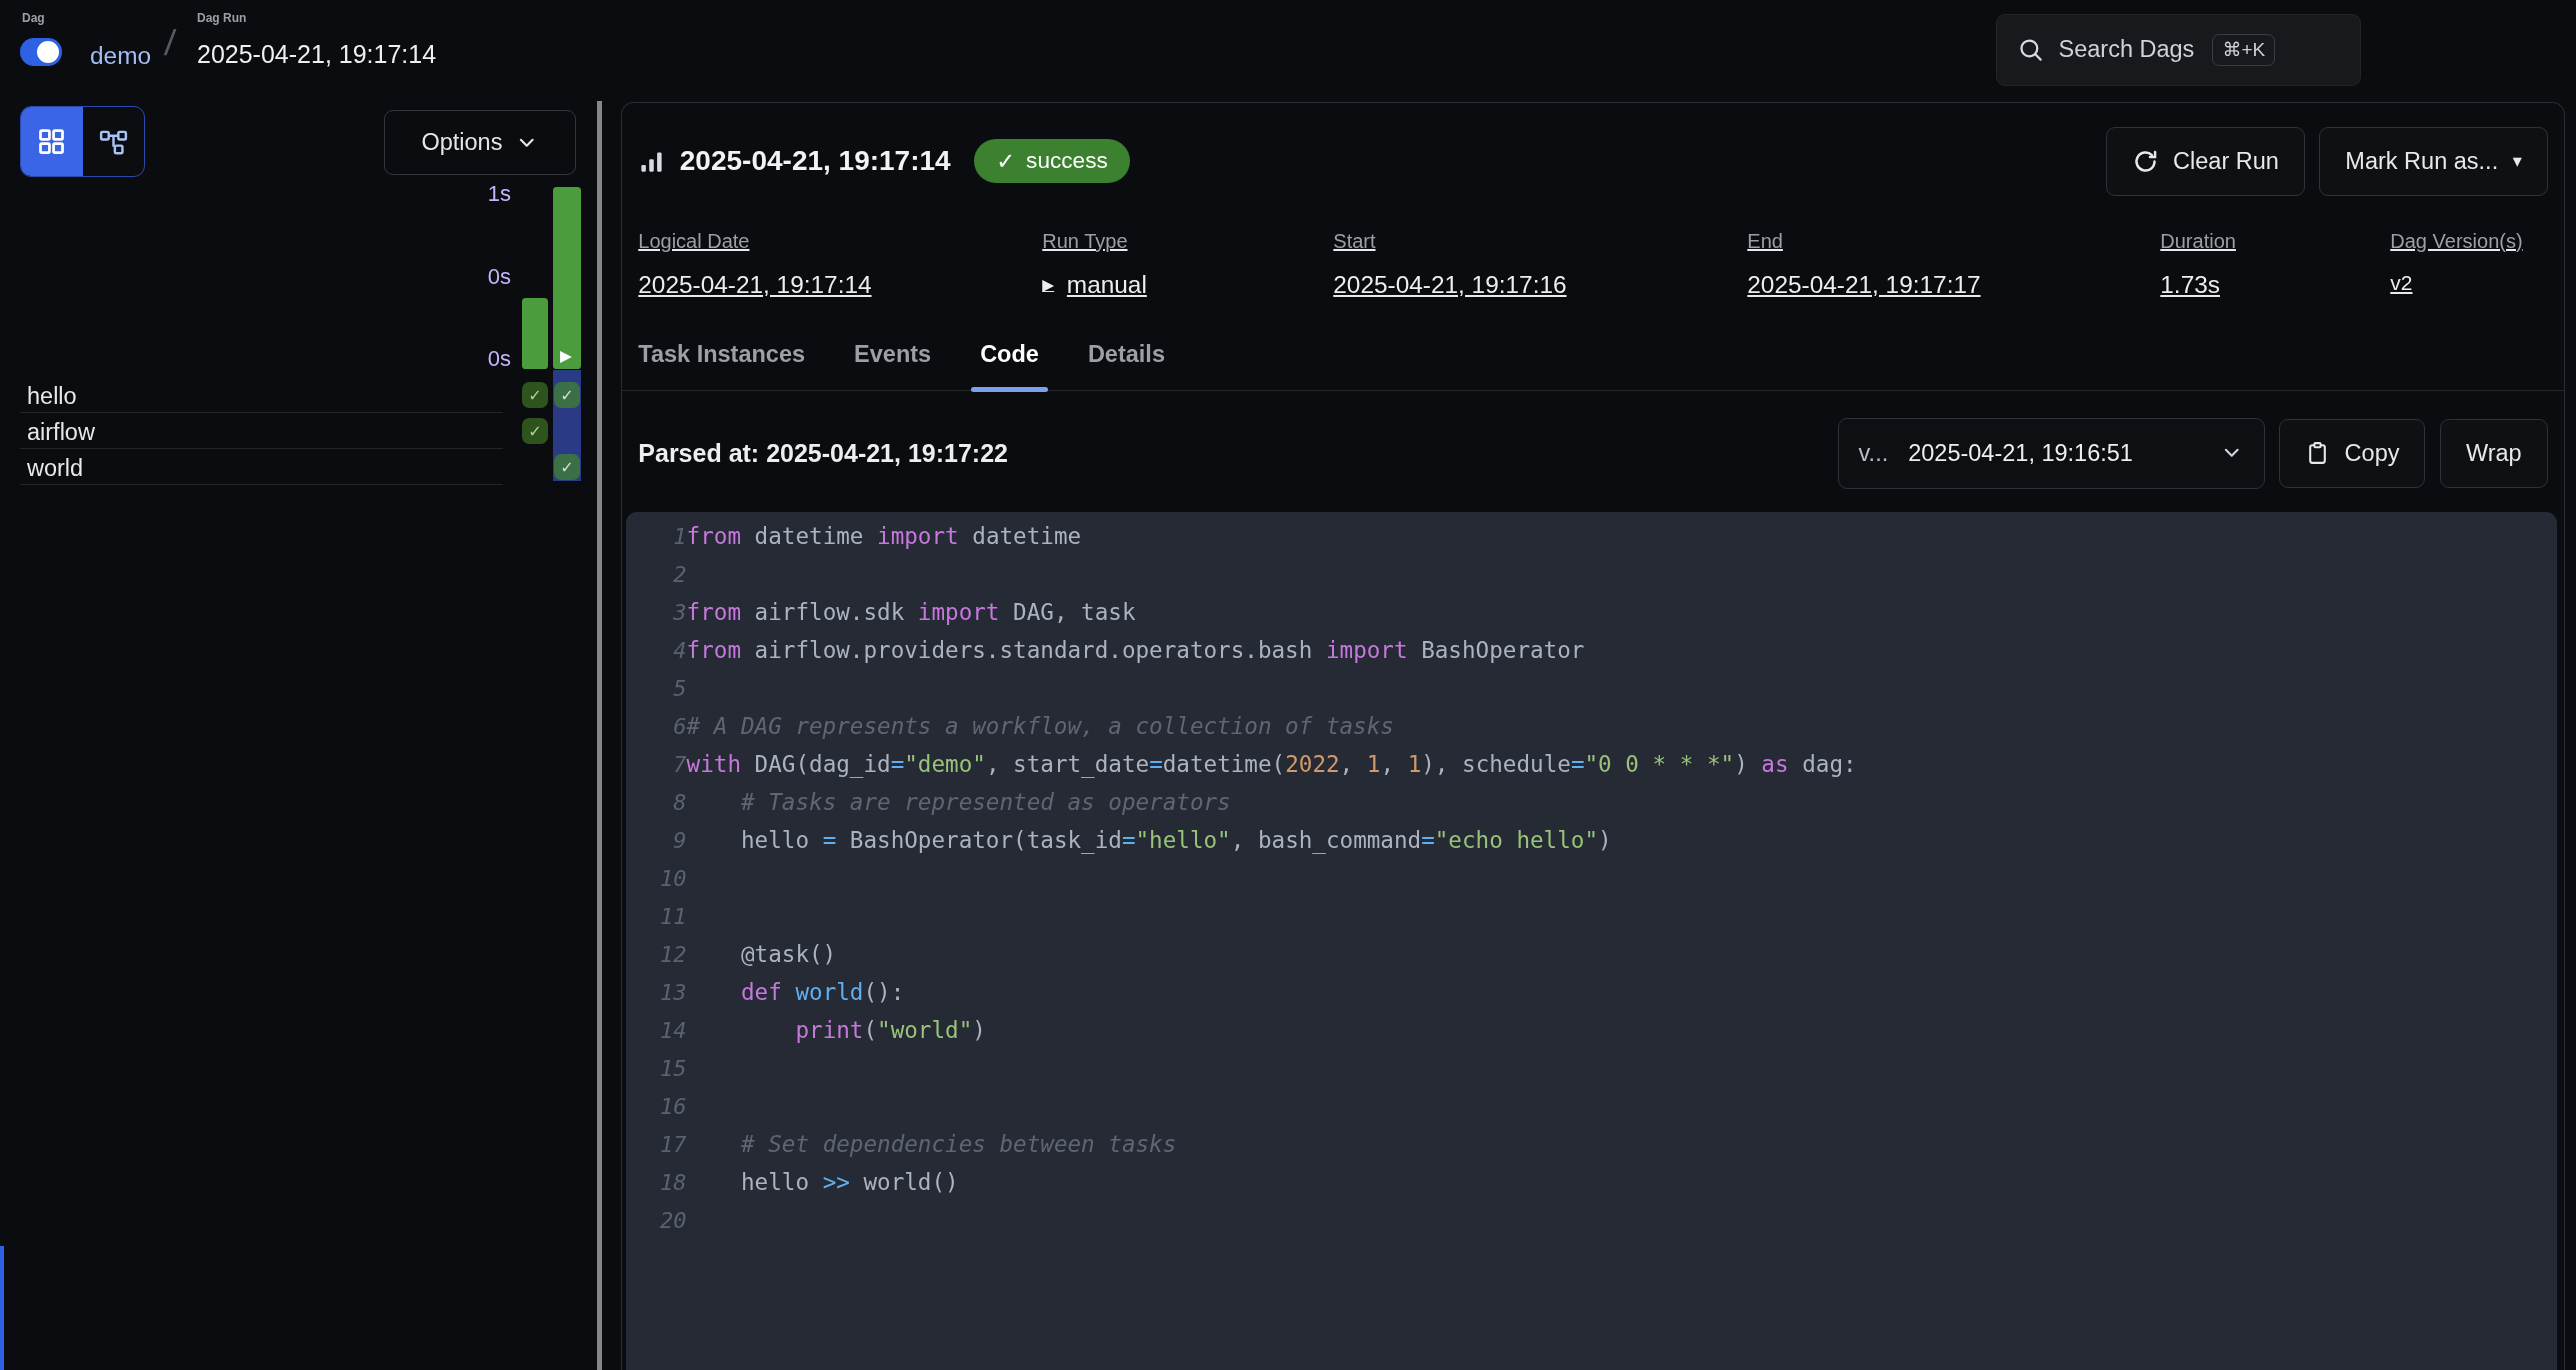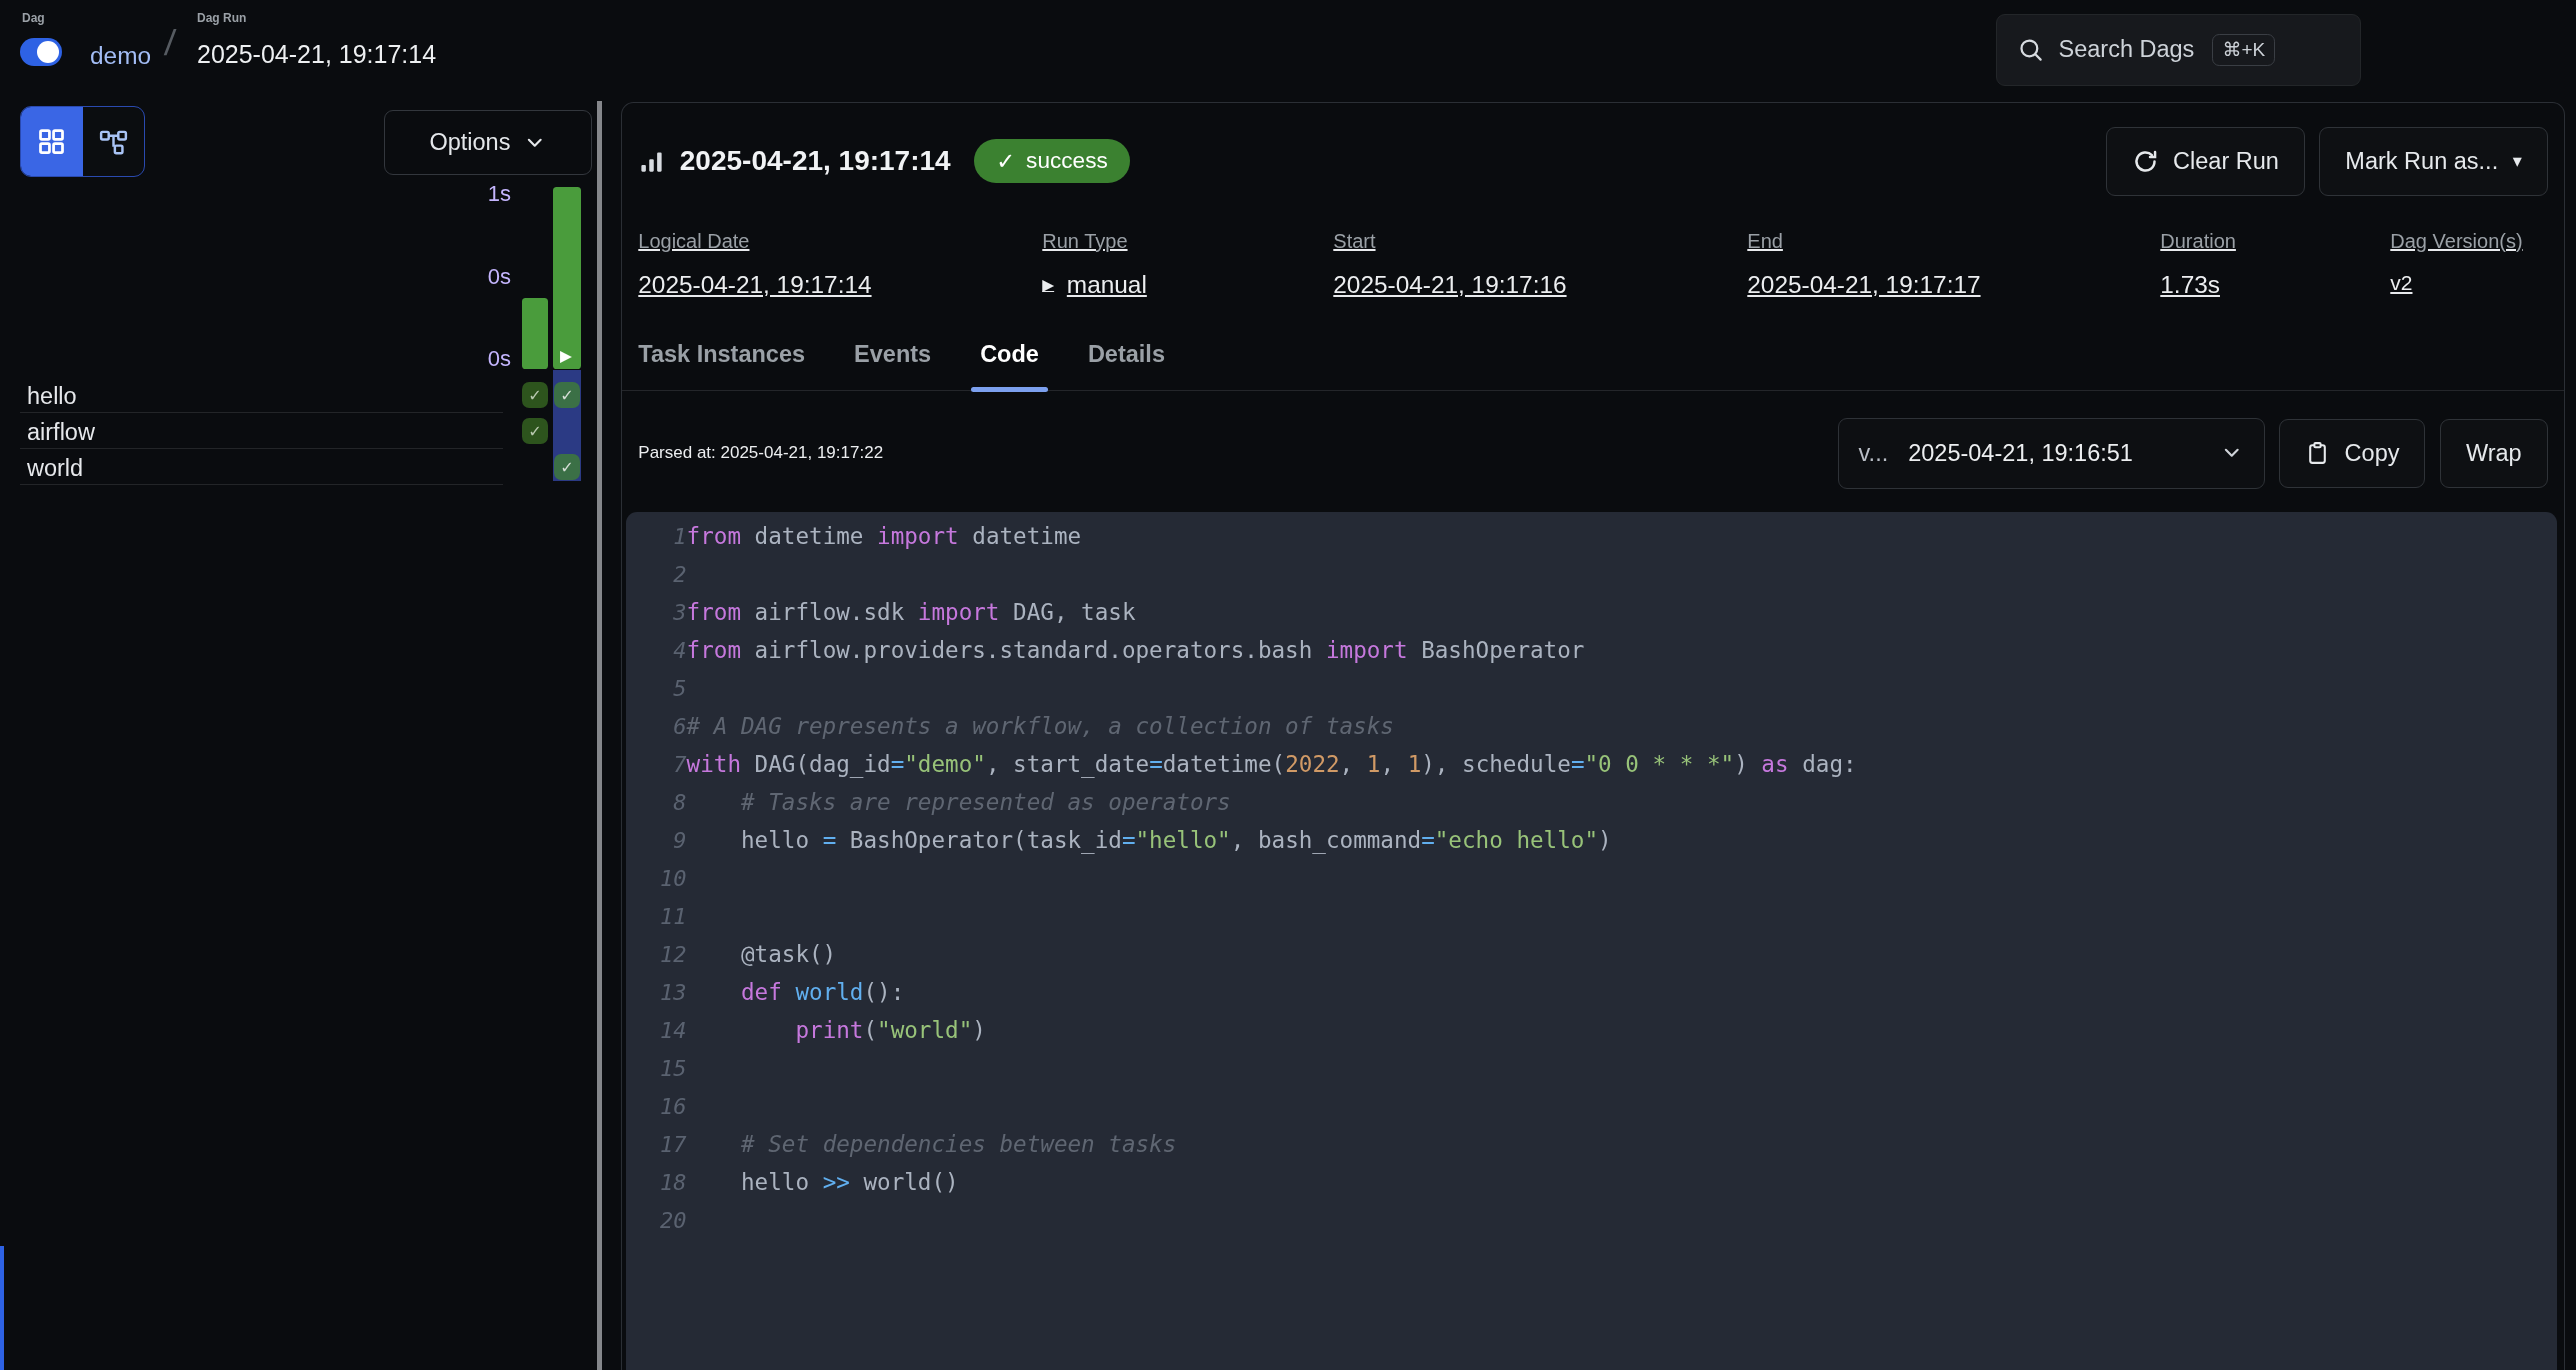--- a/index.html
+++ b/index.html
@@ -30,21 +30,21 @@
     color:#cbd0d6; font-family:"Liberation Sans",sans-serif; }
   .trigger-btn { position:absolute; left:2366px; top:13.6px; width:197px; height:72px; background:#2e62e4; border:none;
     border-radius:9px; color:#fff; font-size:24.4px; display:flex; align-items:center; justify-content:center; gap:14.5px; cursor:pointer; }
 
   
   .left-panel { position:absolute; left:0; top:101px; width:597px; bottom:0; }
   .seg { position:absolute; left:20px; top:5.4px; width:125px; height:71px; border:1.8px solid #2a4ab0; border-radius:11px;
     display:flex; overflow:hidden; background:#0b0d10; }
   .seg-cell { width:50%; display:flex; align-items:center; justify-content:center; cursor:pointer; }
   .seg-cell.active { background:#3a66e5; }
-  .options-btn { position:absolute; left:384px; top:9px; width:208px; height:65px; background:transparent;
+  .options-btn { position:absolute; left:384px; top:9px; width:192px; height:65px; background:transparent;
     border:1.4px solid #33373d; border-radius:9px; color:#e4e7ea; font-size:23.5px; display:flex; align-items:center;
     justify-content:center; gap:12.7px; cursor:pointer; }
   .axis-label { position:absolute; width:54px; text-align:right; font-size:22px; color:#c4b5fd; }
   .bar { position:absolute; background:#4a9c3c; border-radius:3.6px; }
   .bar-run1 { left:522px; top:197px; width:26px; height:71px; }
   .bar-run2 { left:553px; top:86px; width:28px; height:182px; }
   .bar-play { position:absolute; left:560px; top:246px; color:#fff; font-size:15.4px; }
   .sel-strip { position:absolute; left:553px; top:269px; width:28px; height:111px; background:#2b3a84; }
   .chk { position:absolute; width:26px; height:26px; border-radius:7.2px; display:flex; align-items:center;
     justify-content:center; font-size:16.3px; }
@@ -72,21 +72,21 @@
   .meta-col .m-value { margin-top:18px; font-size:24.4px; color:#eceef0; display:flex; align-items:center; gap:12.7px; }
   .meta-col .m-value.small { font-size:21px; }
   .m-play { font-size:15.4px; }
 
   .tabs-row { display:flex; padding:0 16.3px; margin-top:42px; border-bottom:0.9px solid #24262a; }
   .tab { margin-right:49px; padding-bottom:22px; font-size:23.5px; font-weight:bold; color:#9aa0a6; position:relative; cursor:pointer; }
   .tab.active { color:#fff; }
   .tab.active::after { content:""; position:absolute; left:-9px; right:-9px; bottom:-2.7px; height:5.4px; background:#7ca0ee; border-radius:2.7px; }
 
   .code-toolbar { display:flex; align-items:center; padding:0 16.3px; margin-top:27px; }
-  .parsed-at { font-size:17px; font-weight:normal; color:#eceef0; }
+  .parsed-at { font-size:25px; font-weight:bold; color:#eceef0; }
   .code-tools { margin-left:auto; display:flex; gap:14.5px; align-items:center; }
   .version-select { width:427px; height:71px; background:#0d0f12; border:1.4px solid #2e3237; border-radius:9px;
     display:flex; align-items:center; padding:0 20px; gap:20px; font-size:23.5px; color:#eceef0; cursor:pointer; }
   .version-select .v-pre { color:#b9bec6; }
   .version-select .chev { margin-left:auto; }
 
   .code-panel { flex:1; margin:23.5px 7.2px 0 3.6px; background:#252a35; border-radius:11px 11px 0 0; padding-top:5.4px; overflow:hidden; }
   .code-line { display:flex; height:38px; align-items:center; }
   .code-line .ln { width:61px; text-align:right; font-family:"DejaVu Sans Mono","Liberation Mono",monospace;
     font-style:italic; font-size:22px; color:#5a6270; flex:none; }

